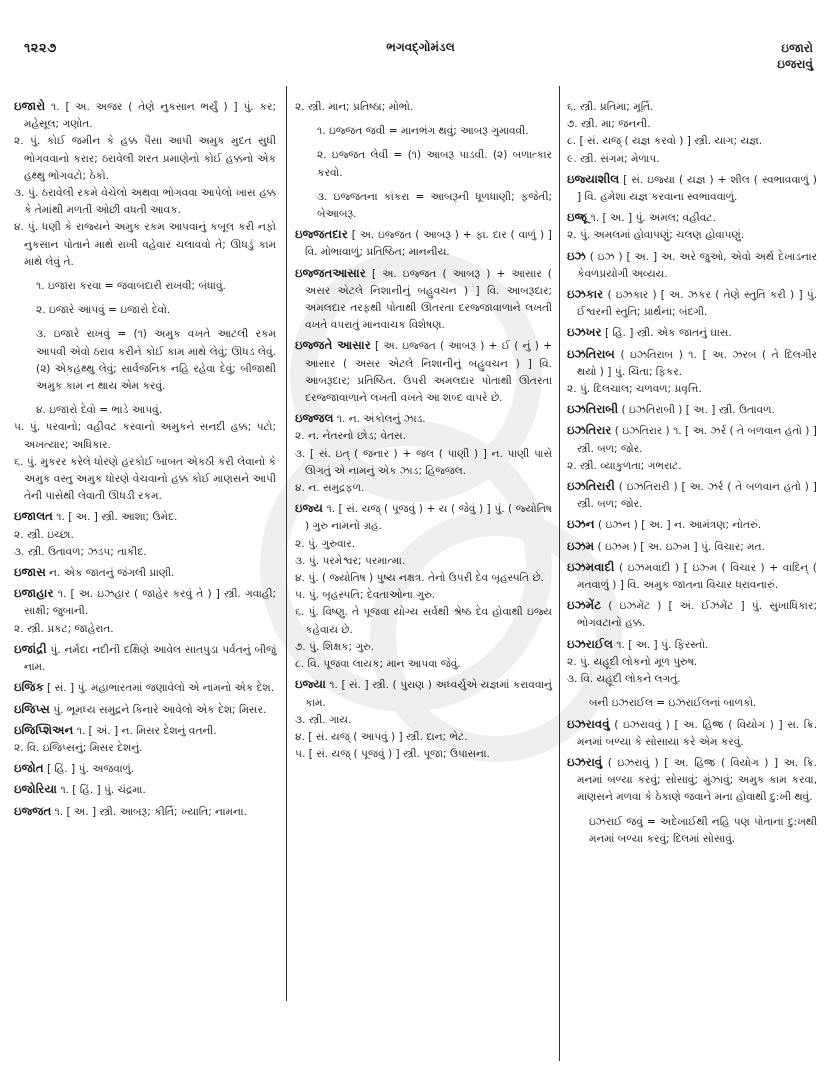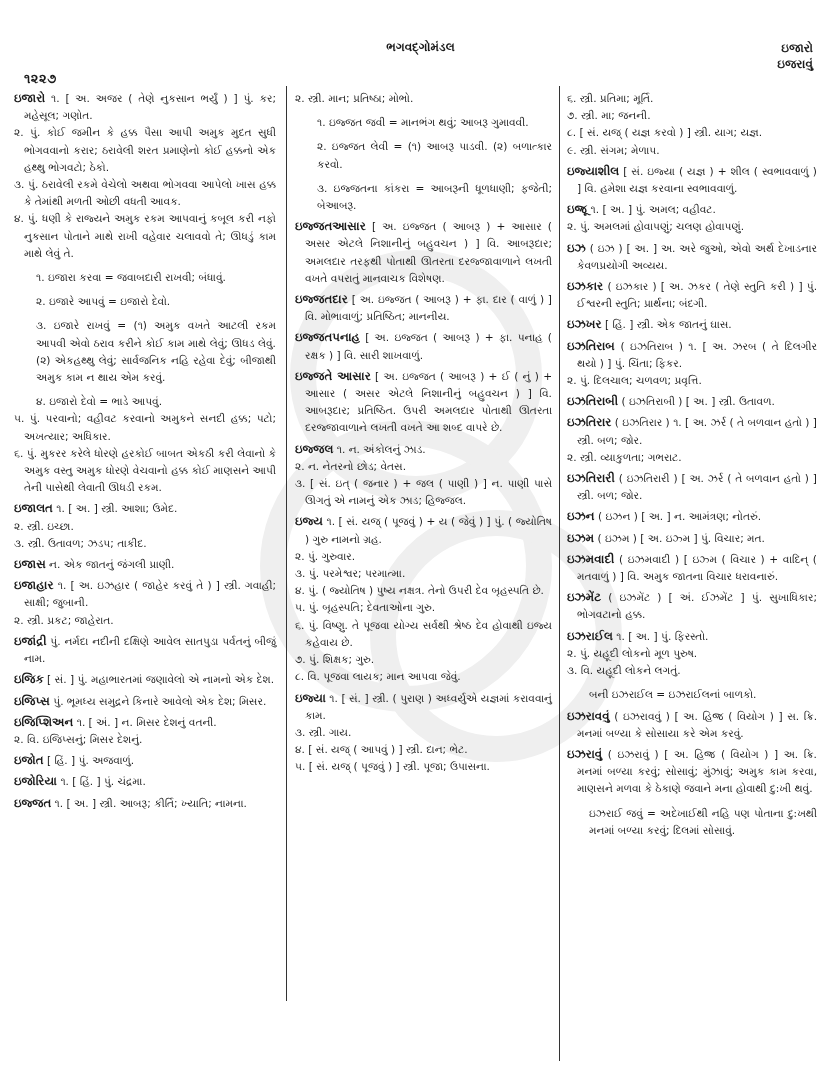--- a/index.html
+++ b/index.html
@@ -1,25 +1,25 @@
 <!DOCTYPE html>
 <html><head>
 <meta charset="utf-8">
 <style>
   html, body { margin:0; padding:0; background:#ffffff; }
   body { width:825px; height:1082px; position:relative; overflow:hidden;
          font-family:"DejaVu Sans", sans-serif; color:#1a1a1a; }
   .watermark { position:absolute; left:270px; top:250px; width:300px; height:520px; pointer-events:none; }
   .watermark .ring { position:absolute; border:26px solid #efefef; border-radius:50%; }
   .header { position:absolute; top:38px; left:0; width:825px; height:40px; }
-  .page-num { position:absolute; left:24px; top:2px; font-size:13px; font-weight:bold; letter-spacing:0.5px;margin-top:31px; }
+  .page-num { position:absolute; left:24px; top:2px; font-size:13px; font-weight:bold; letter-spacing:0.5px; }
   .running-title { position:absolute; left:8px; width:825px; top:2px; text-align:center; font-size:12px; font-weight:bold; }
   .guide { position:absolute; right:12px; top:2px; text-align:right; font-size:12px; font-weight:bold; line-height:16px; }
   .columns { position:absolute; top:82px; left:14px; width:800px; height:985px; }
-  .col { position:absolute; top:8px; font-size:10.6px; line-height:17.2px; }
+  .col { position:absolute; top:16px; font-size:10.6px; line-height:17.2px; }
   .col.c1 { left:0; width:262px; }
   .col.c2 { left:281px; width:257px; }
   .col.c3 { left:553px; width:250px; }
   .rule { position:absolute; top:4px; width:1px; background:#333; }
   .rule.r1 { left:272px; height:915px; }
   .rule.r2 { left:545px; height:975px; }
   .entry { margin:0 0 4px 0; text-align:justify; padding-left:10px; text-indent:-10px; }
   .hw { font-weight:bold; font-size:11.8px; }
   .sense { display:block; }
   .idiom { display:block; padding-left:12px; text-indent:0;margin-top:7px; }
@@ -93,35 +93,33 @@
     </div>
   <div class="rule r1"></div>
   <div class="col c2">
       <div class="entry">
         <span class="sense">૨. સ્ત્રી. માન; પ્રતિષ્ઠા; મોભો.</span>
         <span class="idiom">૧. ઇજ્જત જવી = માનભંગ થવું; આબરૂ ગુમાવવી.</span>
         <span class="idiom">૨. ઇજ્જત લેવી = (૧) આબરૂ પાડવી. (૨) બળાત્કાર કરવો.</span>
         <span class="idiom">૩. ઇજ્જતના કાંકરા = આબરૂની ધૂળધાણી; ફજેતી; બેઆબરૂ.</span>
       </div>
       <div class="entry">
+        <span class="sense"><span class="hw">ઇજ્જતદાર</span> [ અ. ઇજ્જત ( આબરૂ ) + ફા. દાર ( વાળું ) ] વિ. મોભાવાળું; પ્રતિષ્ઠિત; માનનીય.</span>
+      </div>
+      <div class="entry">
         <span class="sense"><span class="hw">ઇજ્જતઆસાર</span> [ અ. ઇજ્જત ( આબરૂ ) + આસાર ( અસર એટલે નિશાનીનું બહુવચન ) ] વિ. આબરૂદાર; અમલદાર તરફથી પોતાથી ઊતરતા દરજ્જાવાળાને લખતી વખતે વપરાતું માનવાચક વિશેષણ.</span>
-      </div>
-      <div class="entry">
-        <span class="sense"><span class="hw">ઇજ્જતદાર</span> [ અ. ઇજ્જત ( આબરૂ ) + ફા. દાર ( વાળું ) ] વિ. મોભાવાળું; પ્રતિષ્ઠિત; માનનીય.</span>
-      </div>
-      <div class="entry">
-        <span class="sense"><span class="hw">ઇજ્જતપનાહ</span> [ અ. ઇજ્જત ( આબરૂ ) + ફા. પનાહ ( રક્ષક ) ] વિ. સારી શાખવાળું.</span>
       </div>
       <div class="entry">
         <span class="sense"><span class="hw">ઇજ્જતે આસાર</span> [ અ. ઇજ્જત ( આબરૂ ) + ઈ ( નું ) + આસાર ( અસર એટલે નિશાનીનું બહુવચન ) ] વિ. આબરૂદાર; પ્રતિષ્ઠિત. ઉપરી અમલદાર પોતાથી ઊતરતા દરજ્જાવાળાને લખતી વખતે આ શબ્દ વાપરે છે.</span>
       </div>
       <div class="entry">
         <span class="sense"><span class="hw">ઇજ્જલ</span> ૧. ન. અંકોલનું ઝાડ.</span>
         <span class="sense">૨. ન. નેતરનો છોડ; વેતસ.</span>
         <span class="sense">૩. [ સં. ઇત્ ( જનાર ) + જલ ( પાણી ) ] ન. પાણી પાસે ઊગતું એ નામનું એક ઝાડ; હિજ્જલ.</span>
+        <span class="sense">૪. ન. સમુદ્રફળ.</span>
       </div>
       <div class="entry">
         <span class="sense"><span class="hw">ઇજ્ય</span> ૧. [ સં. યજ્ ( પૂજવું ) + ય ( જેવું ) ] પું. ( જ્યોતિષ ) ગુરુ નામનો ગ્રહ.</span>
         <span class="sense">૨. પું. ગુરુવાર.</span>
         <span class="sense">૩. પું. પરમેશ્વર; પરમાત્મા.</span>
         <span class="sense">૪. પું. ( જ્યોતિષ ) પુષ્ય નક્ષત્ર. તેનો ઉપરી દેવ બૃહસ્પતિ છે.</span>
         <span class="sense">૫. પું. બૃહસ્પતિ; દેવતાઓના ગુરુ.</span>
         <span class="sense">૬. પું. વિષ્ણુ. તે પૂજવા યોગ્ય સર્વથી શ્રેષ્ઠ દેવ હોવાથી ઇજ્ય કહેવાય છે.</span>
         <span class="sense">૭. પું. શિક્ષક; ગુરુ.</span>
         <span class="sense">૮. વિ. પૂજવા લાયક; માન આપવા જેવું.</span>

